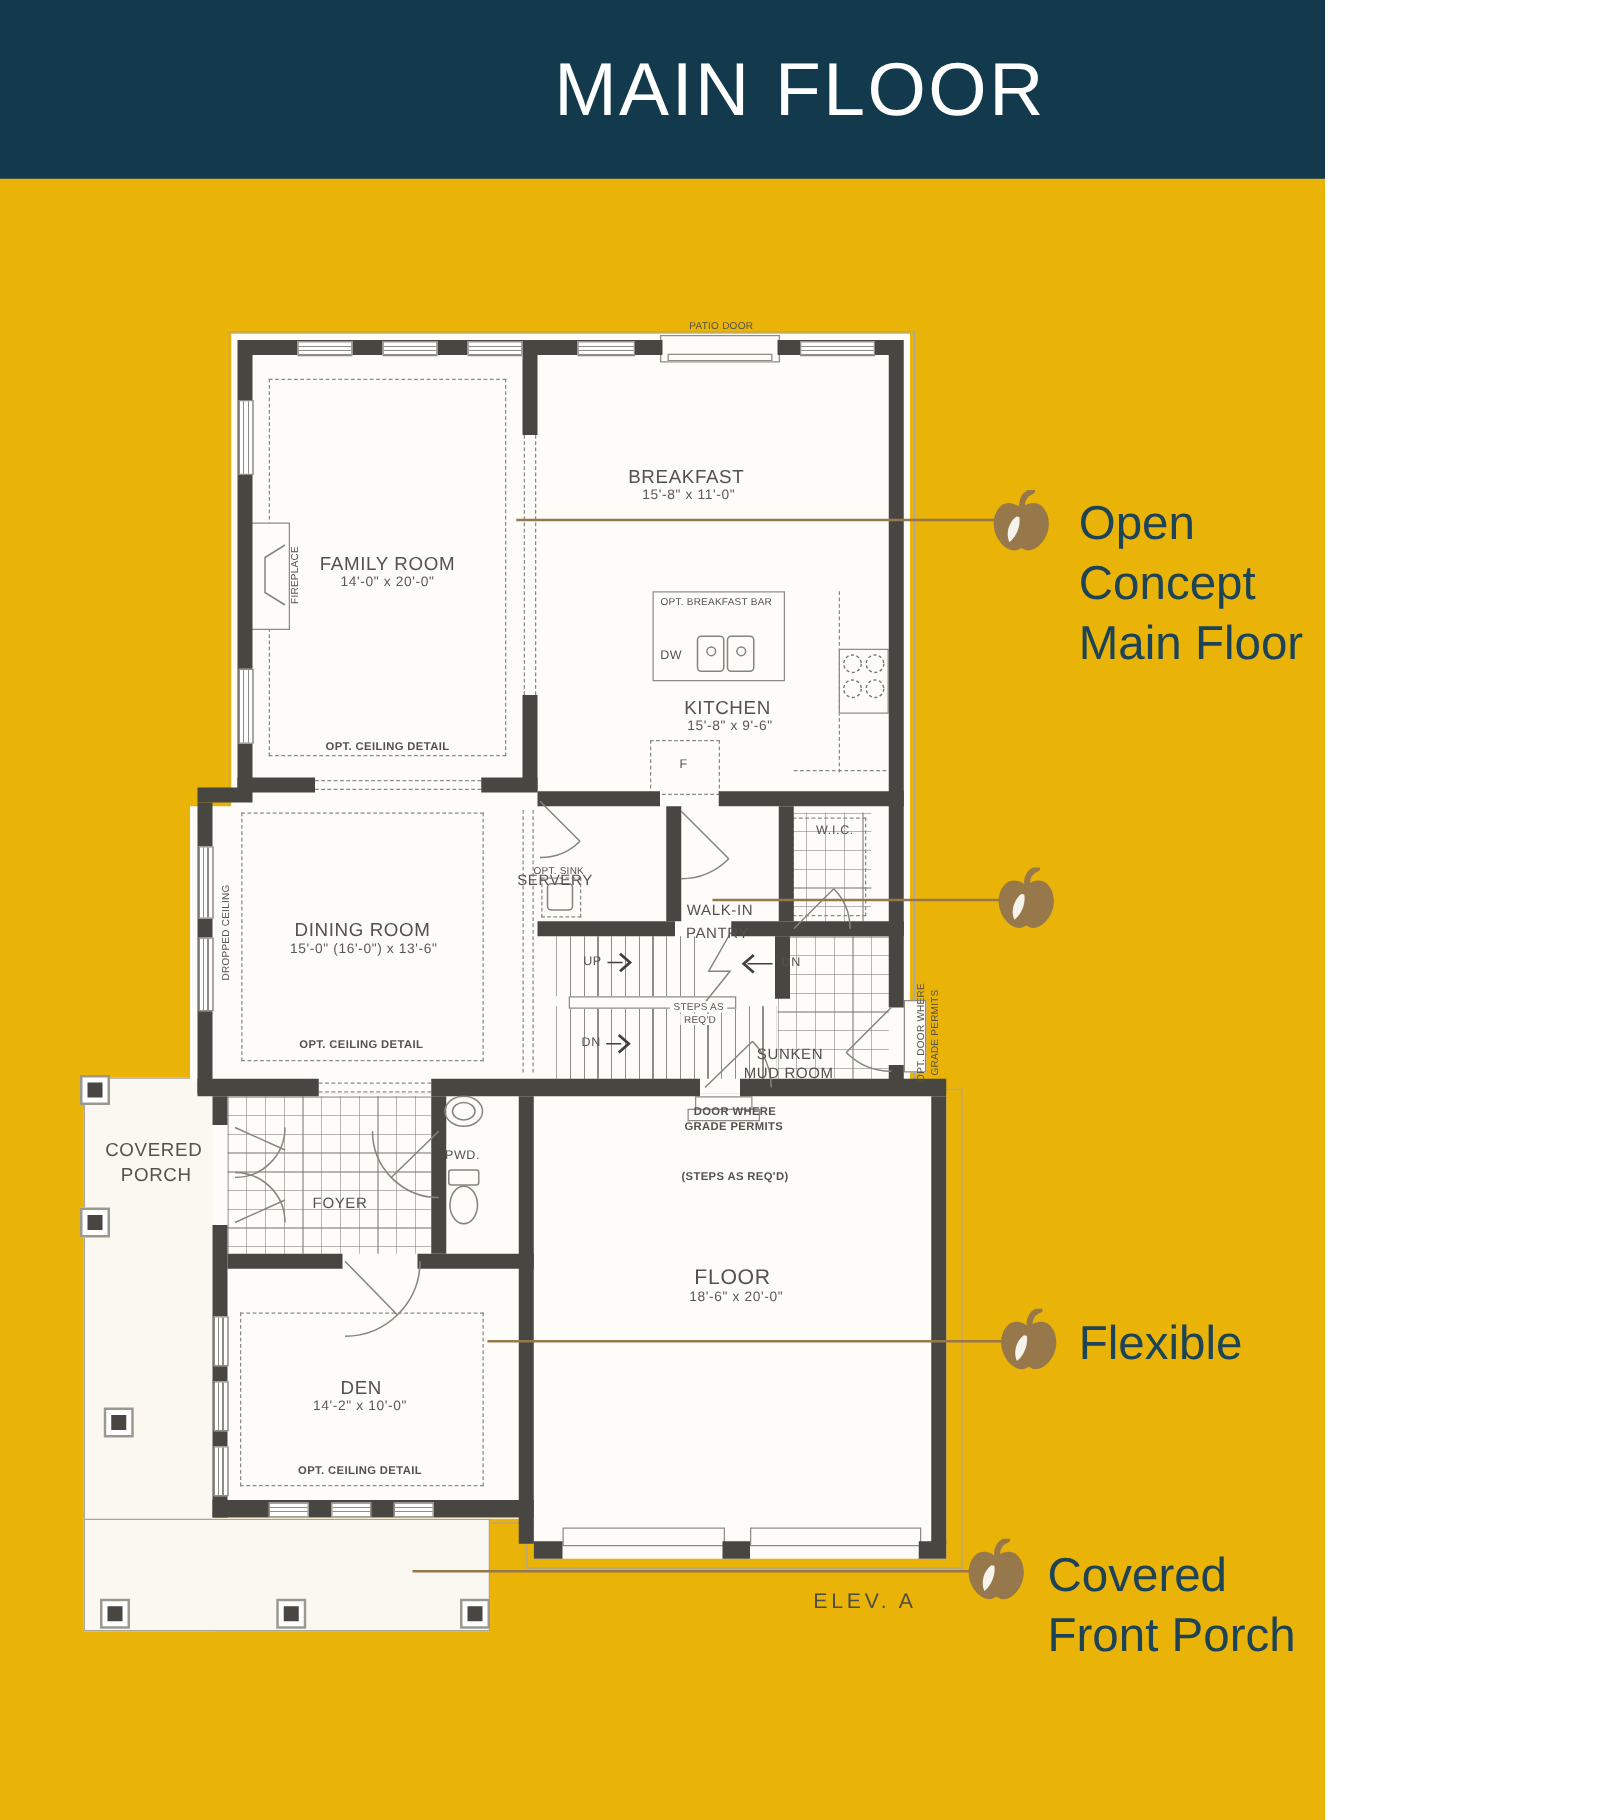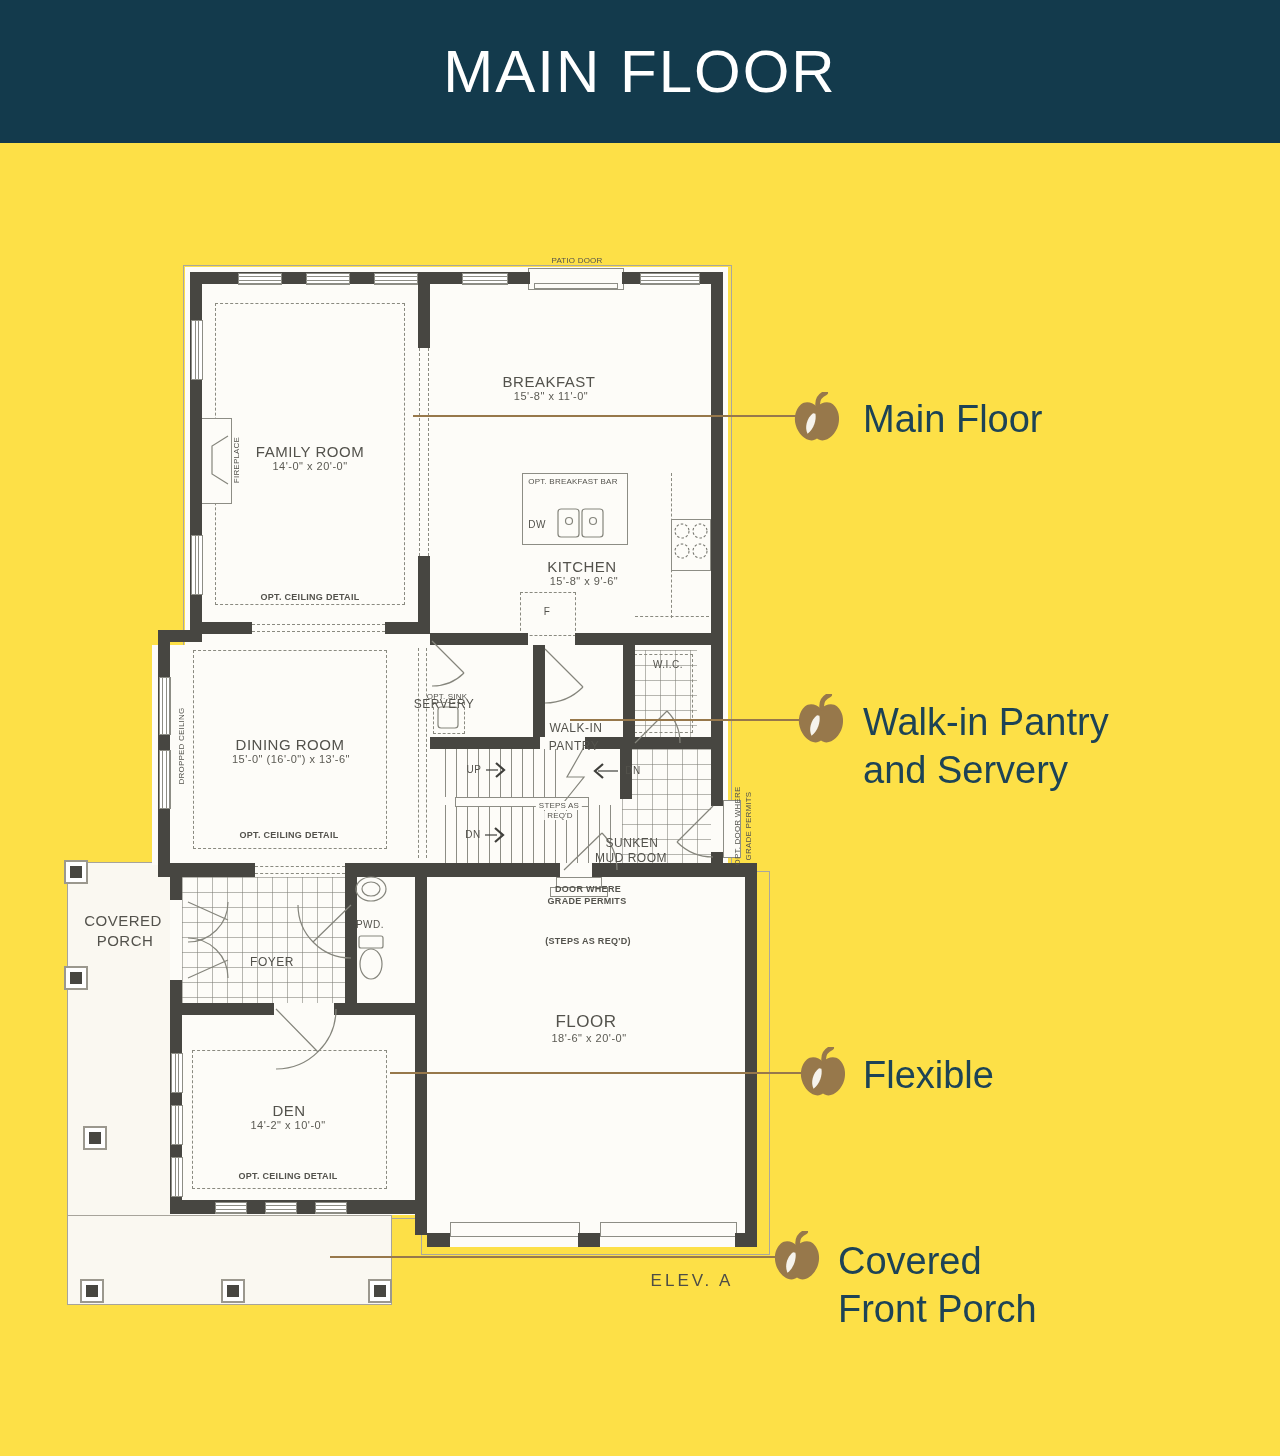--- a/index.html
+++ b/index.html
@@ -1,16 +1,16 @@
 <!DOCTYPE html>
 <html><head>
 <meta charset="utf-8">
 <style>
   html,body{margin:0;padding:0;}
-  .screen{position:relative;width:1280px;height:1456px;background:#fde047;overflow:hidden;
+  .screen{position:relative;width:1060px;height:1456px;background:#eab308;overflow:hidden;
           font-family:"Liberation Sans",sans-serif;}
   
   .hdr{position:absolute;left:0;top:0;width:1280px;height:143px;background:#133a4c;
        display:flex;align-items:center;justify-content:center;}
   .hdr .title{color:#ffffff;font-size:60px;font-weight:400;letter-spacing:2px;}
   .paper{position:absolute;background:#fdfcf8;}
   .tline{position:absolute;border:1px solid #aaa79d;}
   .porch{position:absolute;background:#faf8f1;border:1px solid #a7a49b;}
   .w{position:absolute;background:#474641;}
   .box{position:absolute;border:1px solid #8d8d85;background:#fdfcf8;}
@@ -282,25 +282,22 @@
     <path class="stem" d="M31 18 C30 10 34 4 41 1"></path>
     <path class="leafcut" d="M25 27 C17 33 14 45 18 53 C26 47 29.5 35 28 27.5 Z"></path>
   </svg>
   <svg class="apple" style="left:773px;top:1231px" width="48" height="52" viewBox="0 0 60 66">
     <path class="ap" d="M30 19 C25 13 15 11 9.5 16 C2.5 22 0.5 33 3 42 C6 53 15 61.5 23 61.5 C26 61.5 28 60 30 59 C32 60 34 61.5 37 61.5 C45 61.5 54 53 57 42 C59.5 33 57.5 22 50.5 16 C45 11 35 13 30 19 Z"></path>
     <path class="stem" d="M31 18 C30 10 34 4 41 1"></path>
     <path class="leafcut" d="M25 27 C17 33 14 45 18 53 C26 47 29.5 35 28 27.5 Z"></path>
   </svg>
 
   <div class="callout" style="left:863px;top:395px">
+    <div>Open Concept</div>
     <div>Main Floor</div>
-  </div>
-  <div class="callout" style="left:863px;top:698px">
-    <div>Walk-in Pantry</div>
-    <div>and Servery</div>
   </div>
   <div class="callout" style="left:863px;top:1051px">
     <div>Flexible</div>
   </div>
   <div class="callout" style="left:838px;top:1237px">
     <div>Covered</div>
     <div>Front Porch</div>
   </div>
 
 </div>

